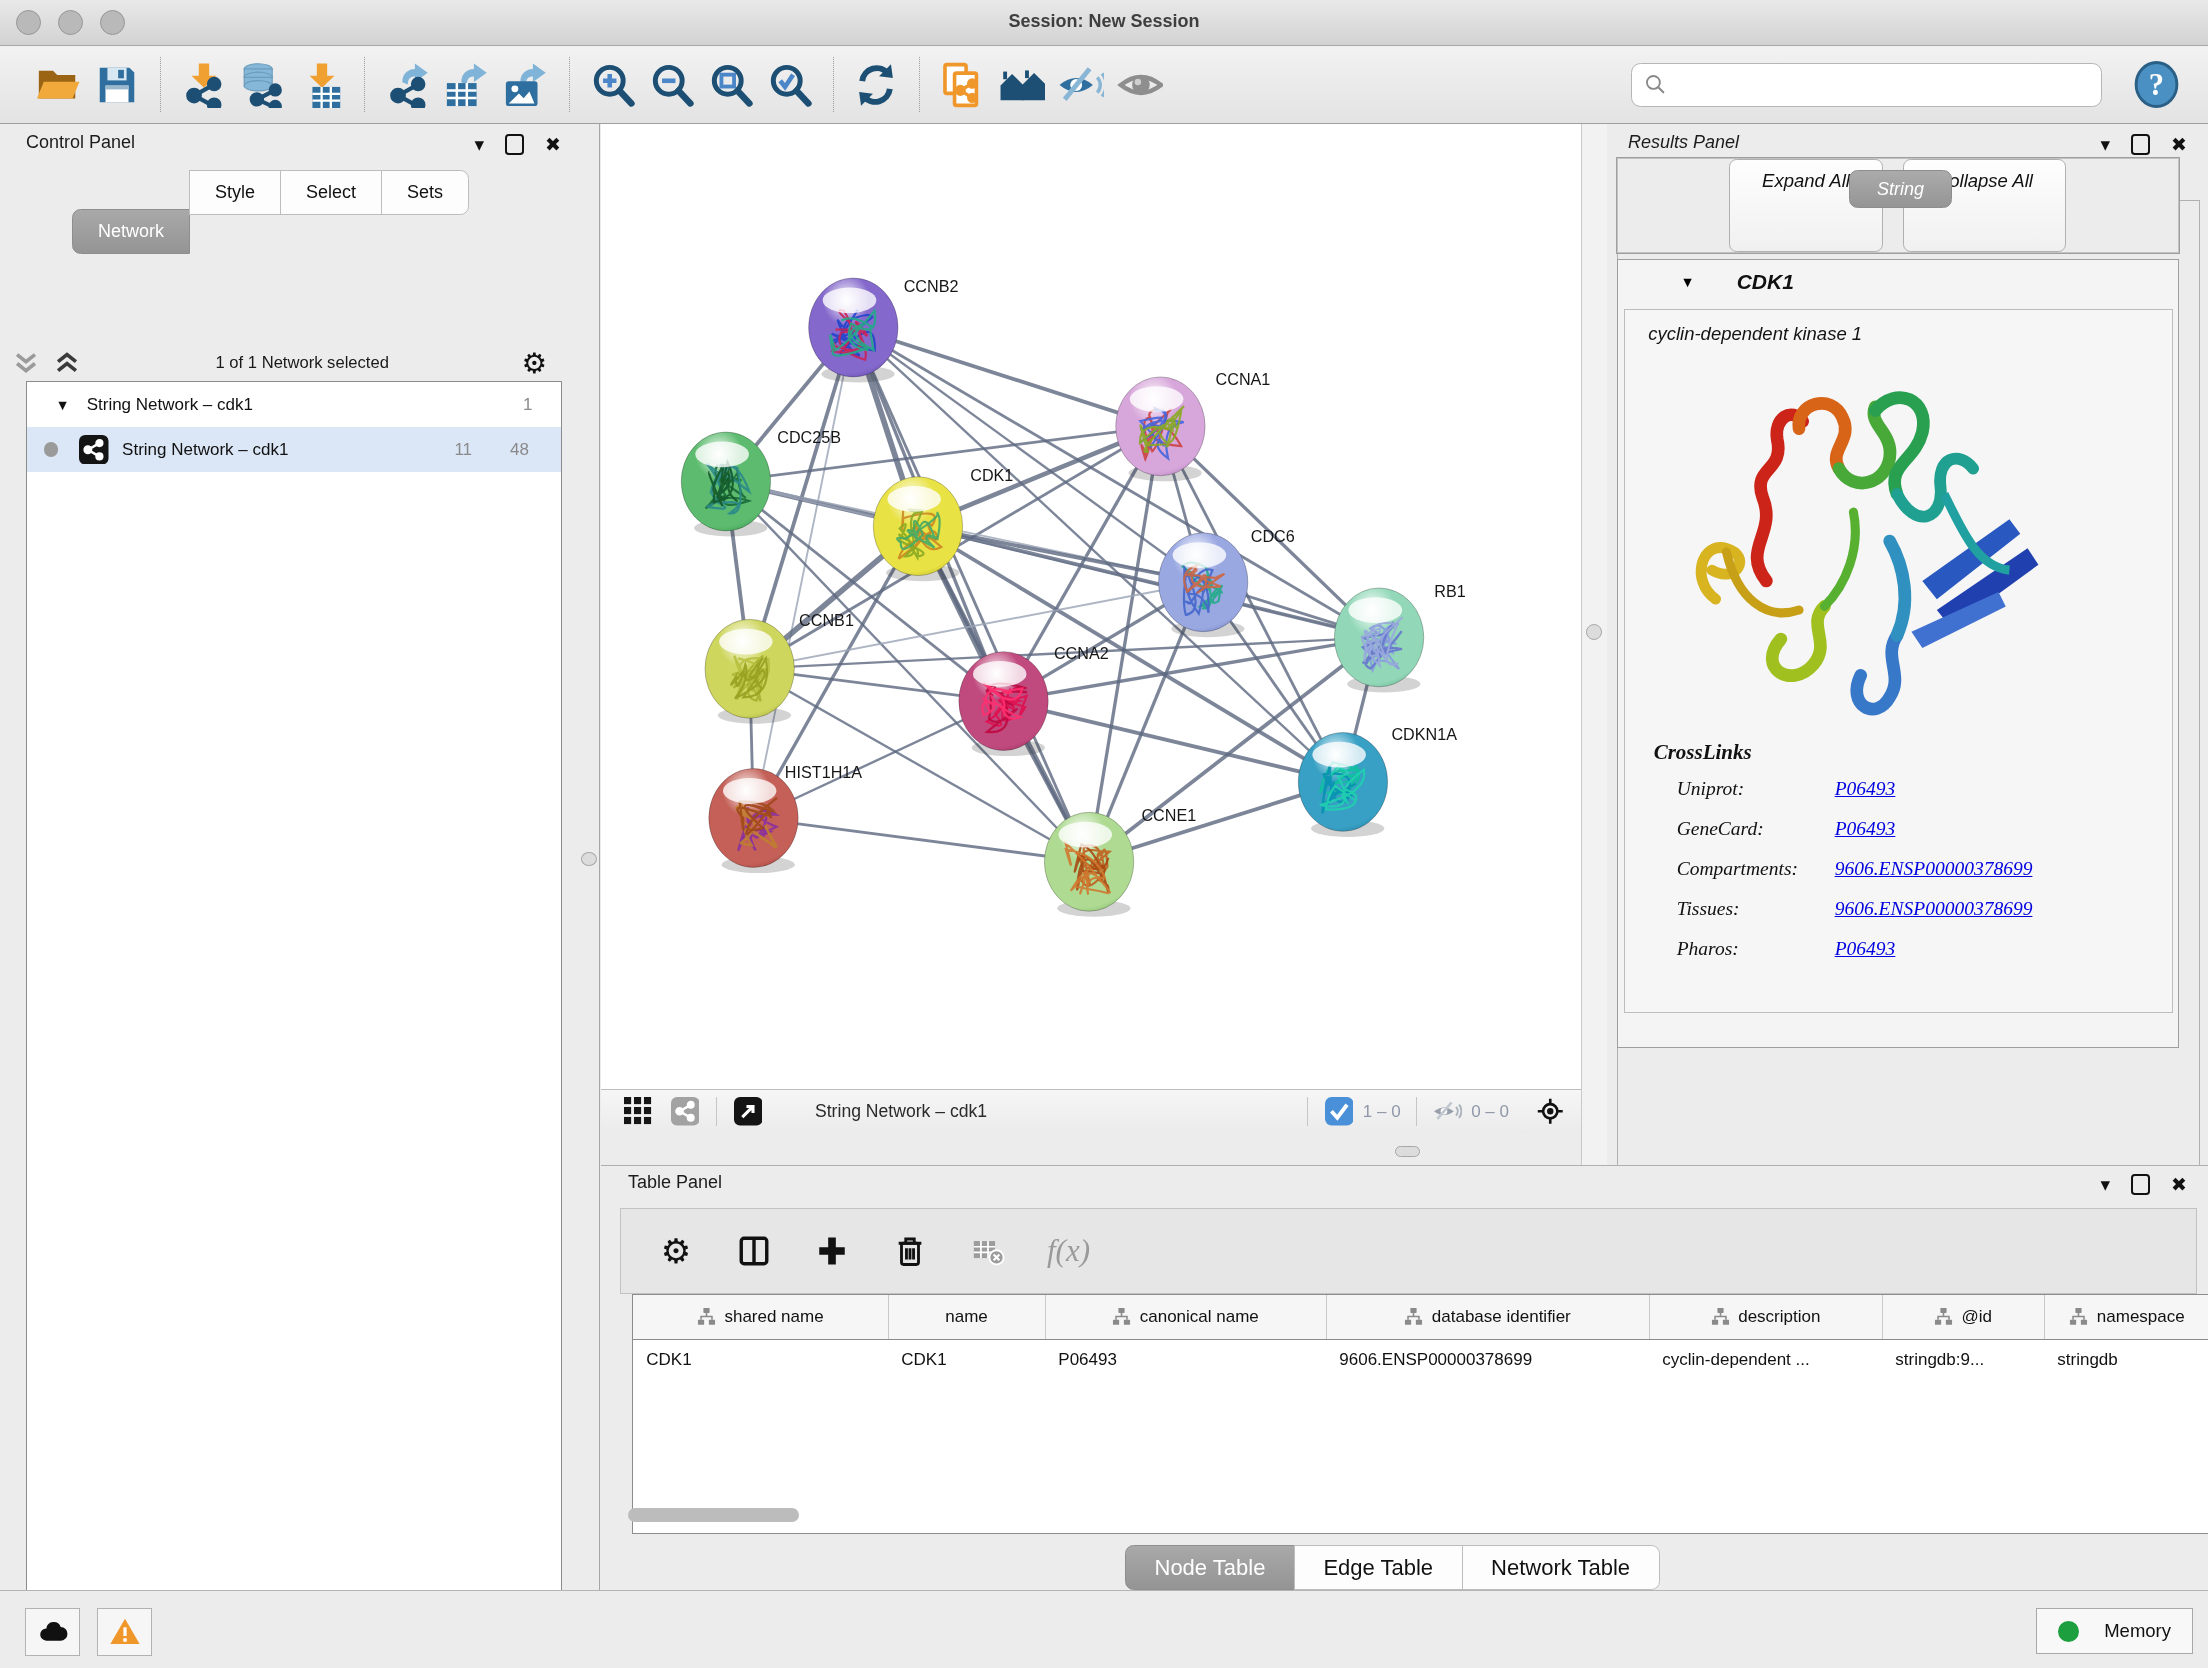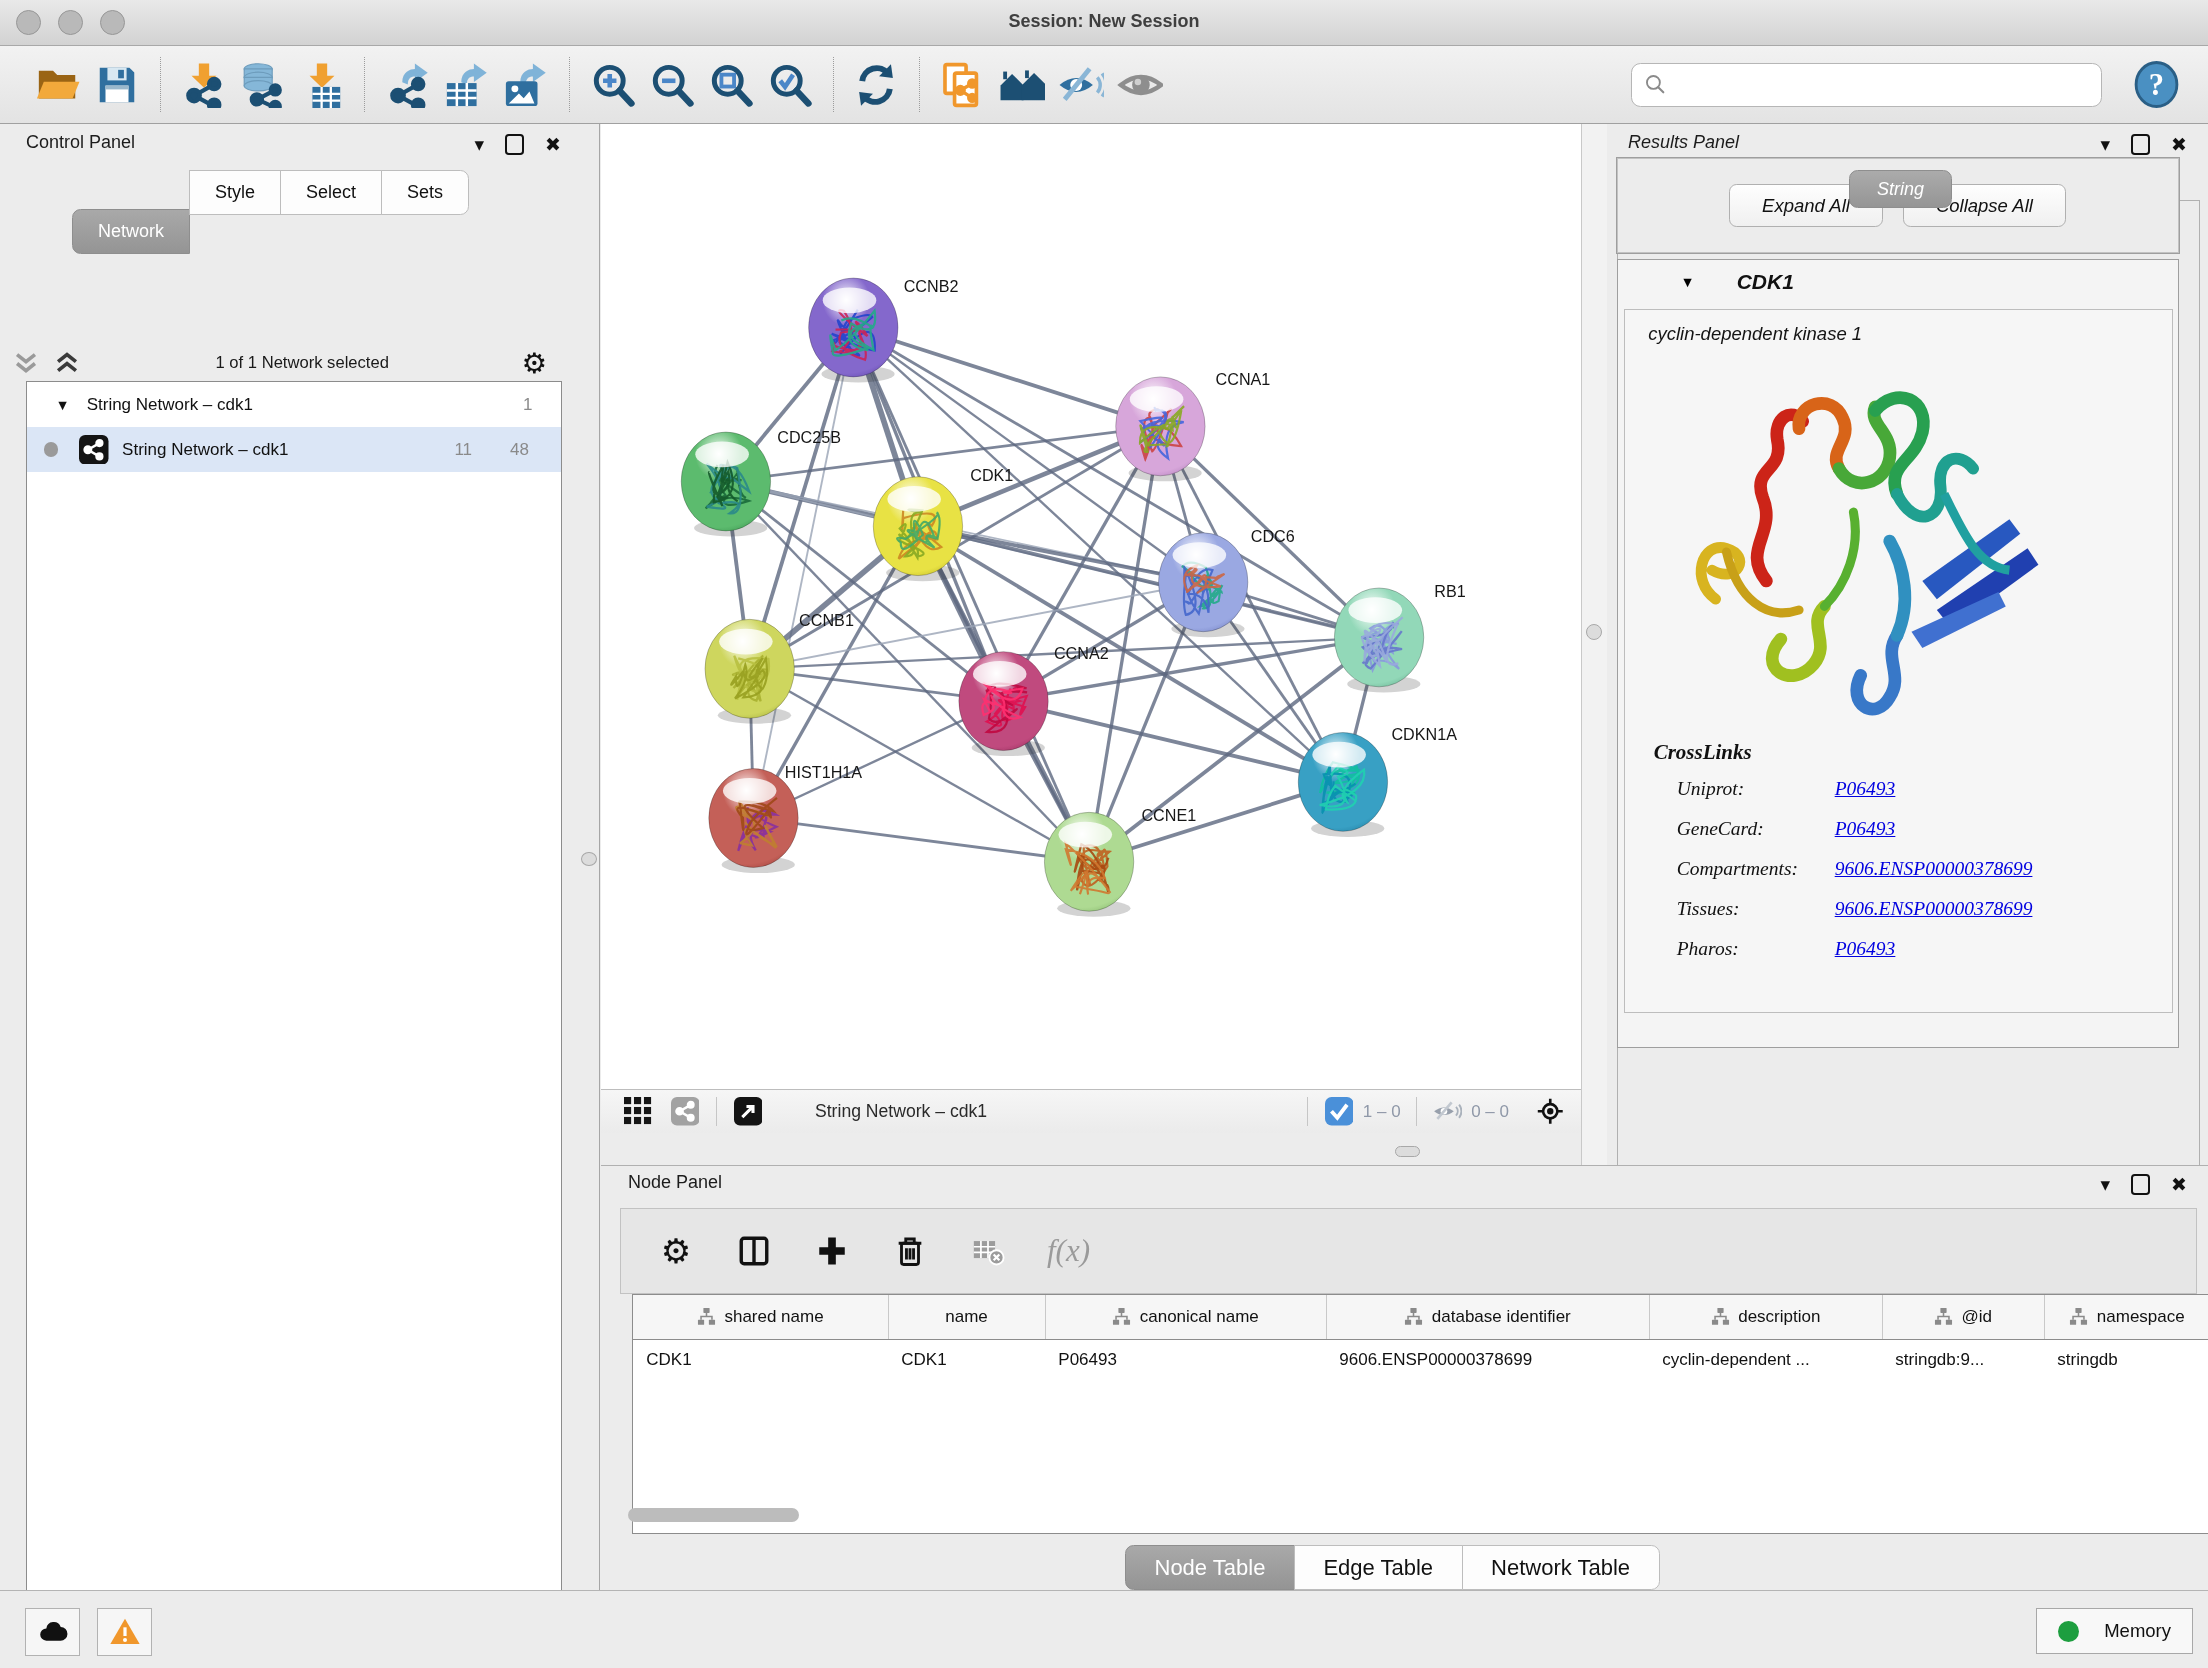--- a/index.html
+++ b/index.html
@@ -80,21 +80,21 @@
   
   #results-panel{position:absolute;left:1607px;top:124px;width:601px;height:1041px;
     background:#ececec;font-style:italic;}
   #string-tab{position:absolute;left:242px;top:46px;padding:7.6px 27px;
     background:linear-gradient(#ababab,#959595);color:#fff;font-size:18px;
     border:1px solid #8e8e8e;border-radius:8.6px;z-index:3;}
   #rp-outer{position:absolute;left:9.5px;top:76px;width:583px;height:1010px;
     background:#ececec;border:1px solid #b0b0b0;}
   #rp-btns{position:absolute;left:9.5px;top:34px;width:562px;height:95px;
     background:#ececec;border:1.9px solid #c2c2c2;outline:1px solid #9e9e9e;
-    display:flex;align-items:center;justify-content:center;gap:20px;}
+    display:flex;justify-content:center;gap:20px;}
   .rbtn{padding:9.5px 32px;background:linear-gradient(#fefefe,#f0f0f0);
     border:1px solid #b0b0b0;border-radius:7.6px;font-size:18.5px;color:#111;}
   #cdk1-box{position:absolute;left:9.5px;top:135px;width:562px;height:789px;
     background:#f4f4f4;border:1px solid #9e9e9e;}
   #cdk1-head{height:44px;display:flex;align-items:center;}
   #cdk1-head .twisty{margin:0 42px 0 63px;font-size:14.3px;}
   #cdk1-head .gene{font-size:21px;font-weight:bold;color:#111;}
   #cdk1-inner{position:absolute;left:6.7px;top:49px;width:549px;height:704px;
     background:#f6f6f6;border:1px solid #bdbdbd;}
   #cdk1-desc{font-size:18.5px;color:#141414;padding:13.3px 0 0 23px;}
@@ -770,21 +770,21 @@
                 <span class="cll">Pharos:</span>
   <a href="#">P06493</a>
               </div>
             </div>
         </div>
       </div>
     </div>
   </div>
 
   <div id="table-panel">
-    <div class="phead" style="left:27px;top:5.7px">Node Panel</div>
+    <div class="phead" style="left:27px;top:5.7px">Table Panel</div>
     <div class="pctrl" style="right:21px;top:7.6px">
       <span class="pc">▾</span>
       <span class="pc float"></span>
       <span class="pc" style="font-weight:bold">✖</span>
     </div>
     <div id="tp-toolbar">
       <span class="ti" id="tp-gear">⚙</span>
       <span class="ti">
         <svg viewBox="0 0 24 24" fill="none" stroke="#111" stroke-width="2.4">
             <rect x="3" y="3" width="18" height="18" rx="2"></rect>

